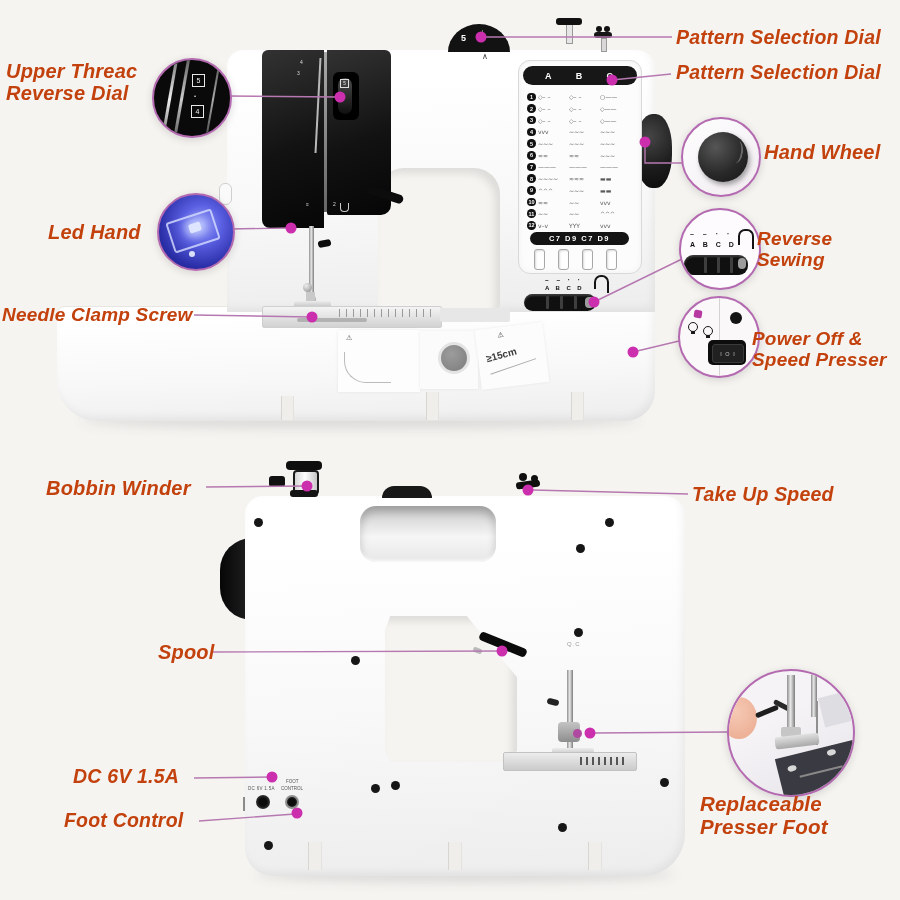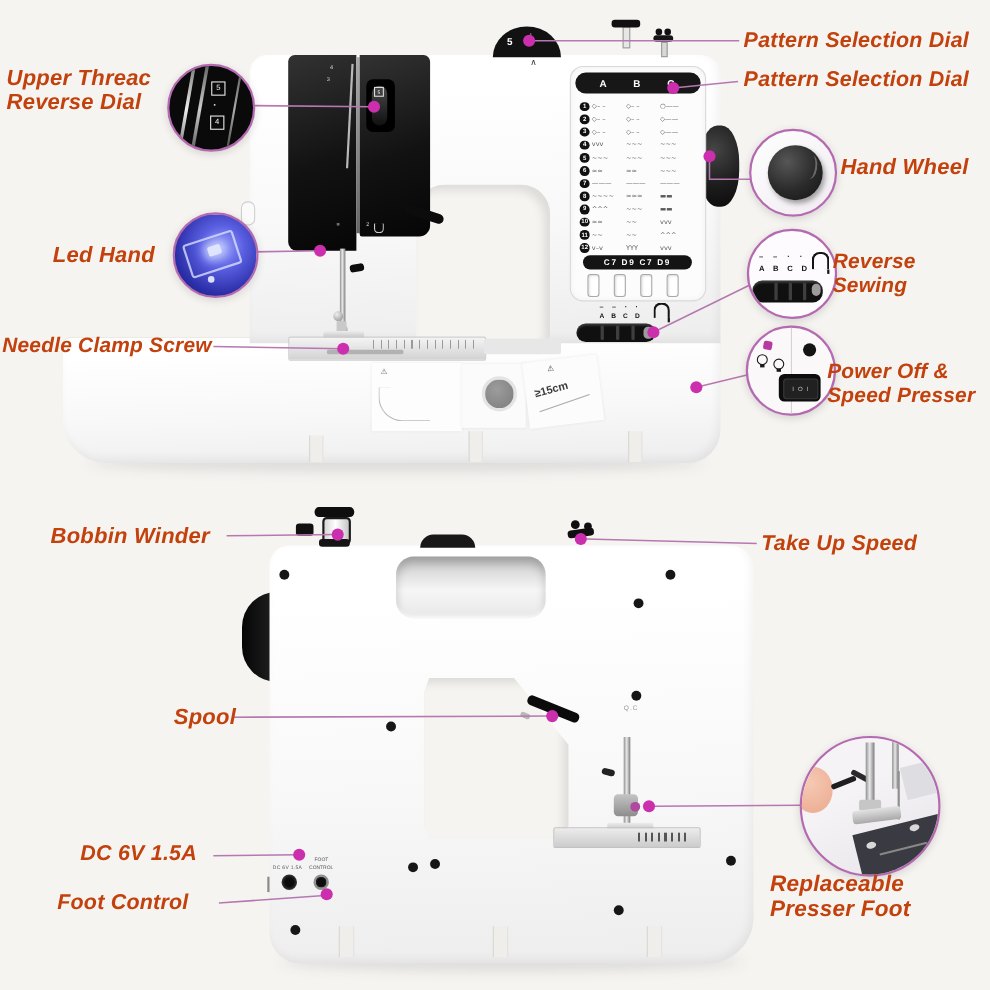--- a/index.html
+++ b/index.html
@@ -436,19 +436,19 @@
     <span>Sewing</span>
   </div>
   <div class="lbl center" style="left:752px;top:328px;width:148px;font-size:19px;">
     <span>Power Off &amp;</span><br>
     <span>Speed Presser</span>
   </div>
   <div class="lbl" style="left:46px;top:477px;">Bobbin Winder</div>
   <div class="lbl" style="left:692px;top:484px;font-size:19.5px;">Take Up Speed</div>
   <div class="lbl" style="left:138px;top:641px;margin-left:20px;">Spool</div>
   <div class="lbl" style="left:73px;top:766px;font-size:19.5px;">DC 6V 1.5A</div>
-  <div class="lbl" style="left:52px;top:810px;font-size:19.5px;">Foot Control</div>
+  <div class="lbl" style="left:64px;top:810px;font-size:19.5px;">Foot Control</div>
   <div class="lbl center" style="left:700px;top:793px;width:184px;font-size:20.5px;">
     <span>Replaceable</span><br>
     <span>Presser Foot</span>
   </div>
 
 </div>
 
 </body></html>

